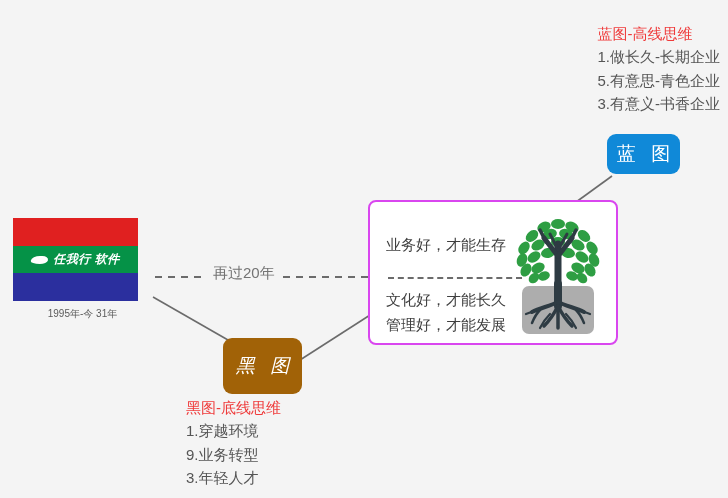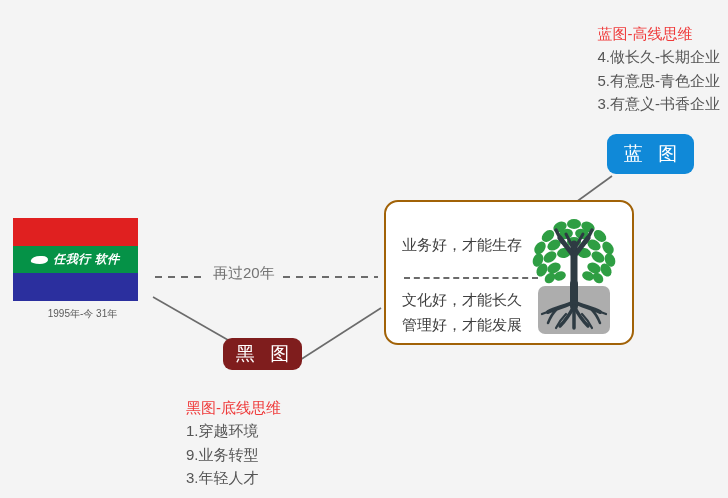--- a/index.html
+++ b/index.html
@@ -61,30 +61,31 @@
     font-size: 19px;
     letter-spacing: 5px;
     text-indent: 5px;
     display: flex;
     align-items: center;
     justify-content: center;
   }
   #badge-blue {
     left: 607px;
     top: 134px;
-    width: 87px;
+    width: 73px;
     height: 40px;
     background: #1089d8;
   }
   #badge-black {
     left: 223px;
     top: 338px;
     width: 79px;
-    height: 32px;
-    background: #7f1d1d;
+    height: 56px;
+    background: #a16207;
+    font-style: italic;
   }
 
   
   #flag {
     position: absolute;
     left: 13px;
     top: 218px;
     width: 125px;
     height: 83px;
   }
@@ -140,27 +141,27 @@
     left: 213px;
     top: 264px;
     font-size: 15px;
     color: #737373;
     white-space: nowrap;
   }
 
   
   #content-card {
     position: absolute;
-    left: 384px;
+    left: 368px;
     top: 200px;
     width: 250px;
     height: 145px;
     background: #ffffff;
-    border: 2px solid #a16207;
-    border-radius: 14px;
+    border: 2px solid #d946ef;
+    border-radius: 8px;
     box-sizing: border-box;
   }
   #card-text {
     position: absolute;
     left: 16px;
     top: 30px;
     width: 140px;
   }
   .card-line {
     font-size: 15px;
@@ -196,21 +197,21 @@
 
     <line x1="153" y1="297" x2="228" y2="340" stroke="#6b6b6b" stroke-width="1.6"></line>
 
     <line x1="381" y1="308" x2="300" y2="360" stroke="#6b6b6b" stroke-width="1.6"></line>
 
     <line x1="612" y1="176" x2="572" y2="205" stroke="#6b6b6b" stroke-width="1.6"></line>
   </svg>
 
   <div class="note" id="note-blue">
     <div class="note-title">蓝图-高线思维</div>
-    <div class="note-line">4.做长久-长期企业</div>
+    <div class="note-line">1.做长久-长期企业</div>
     <div class="note-line">5.有意思-青色企业</div>
     <div class="note-line">3.有意义-书香企业</div>
   </div>
 
   <div class="badge" id="badge-blue">蓝 图</div>
 
   <div id="flag">
     <div class="band band-red"></div>
     <div class="band band-green">
       <div id="logo-wordmark">

